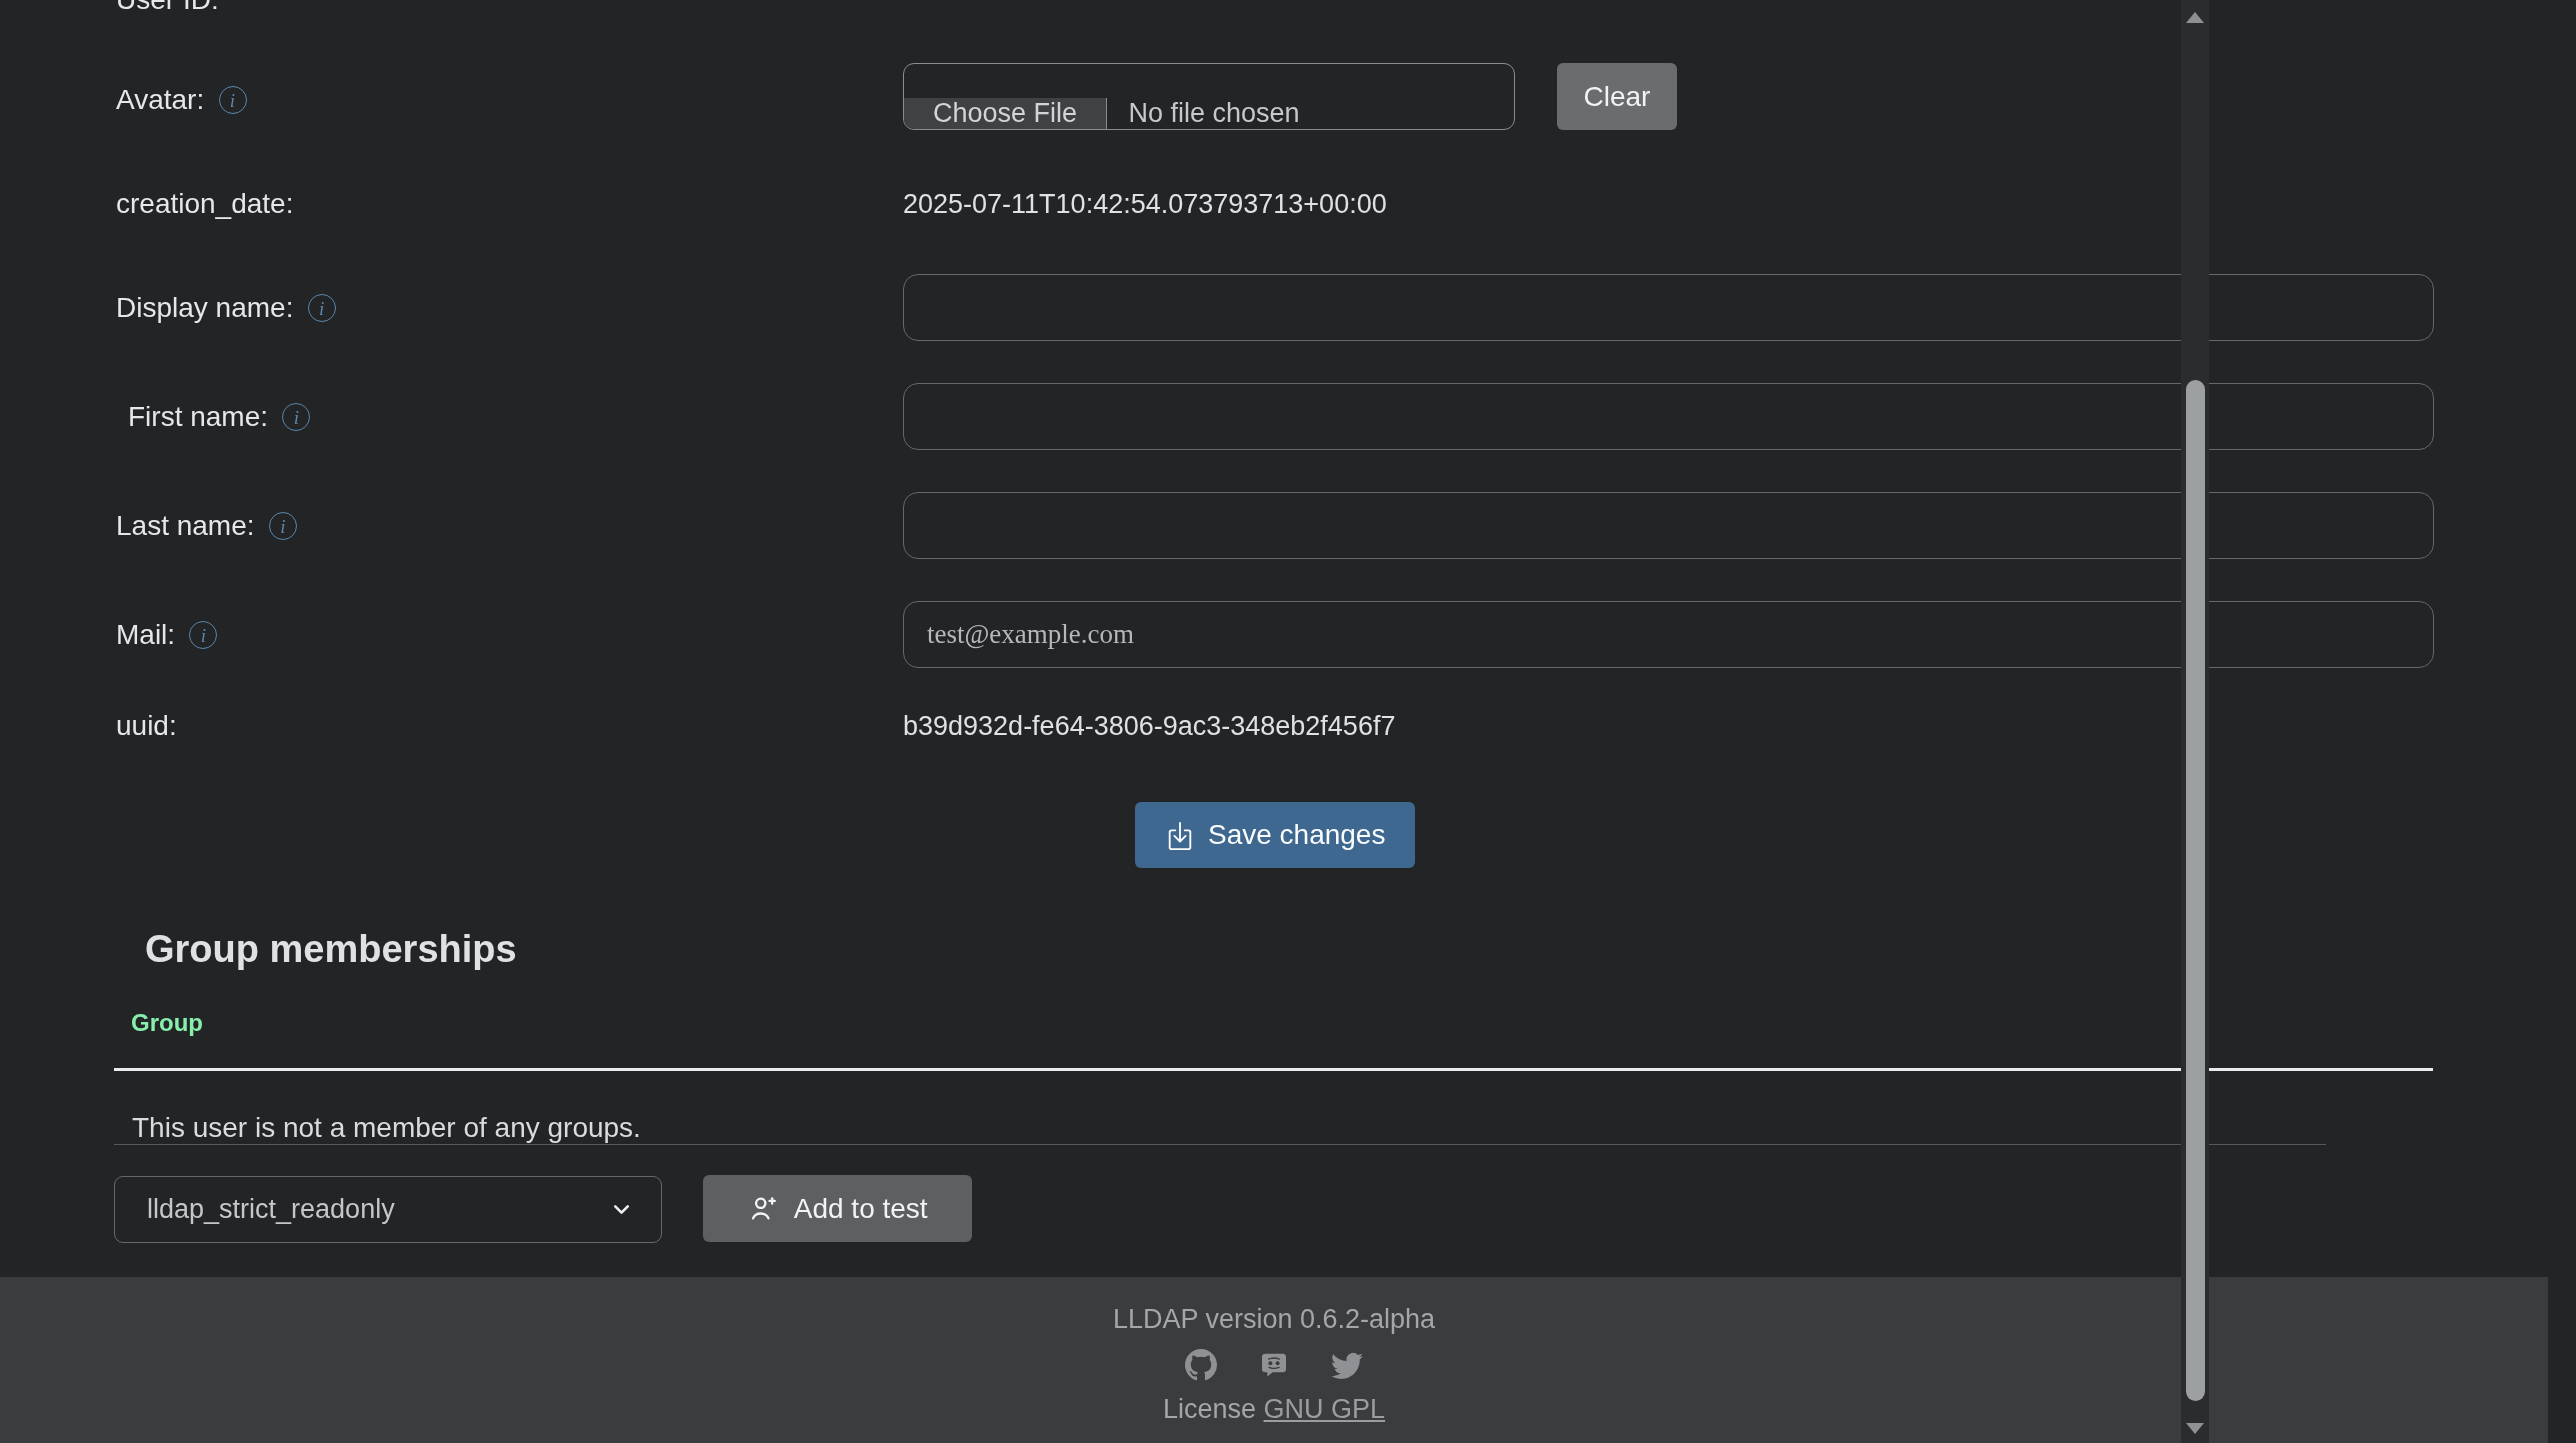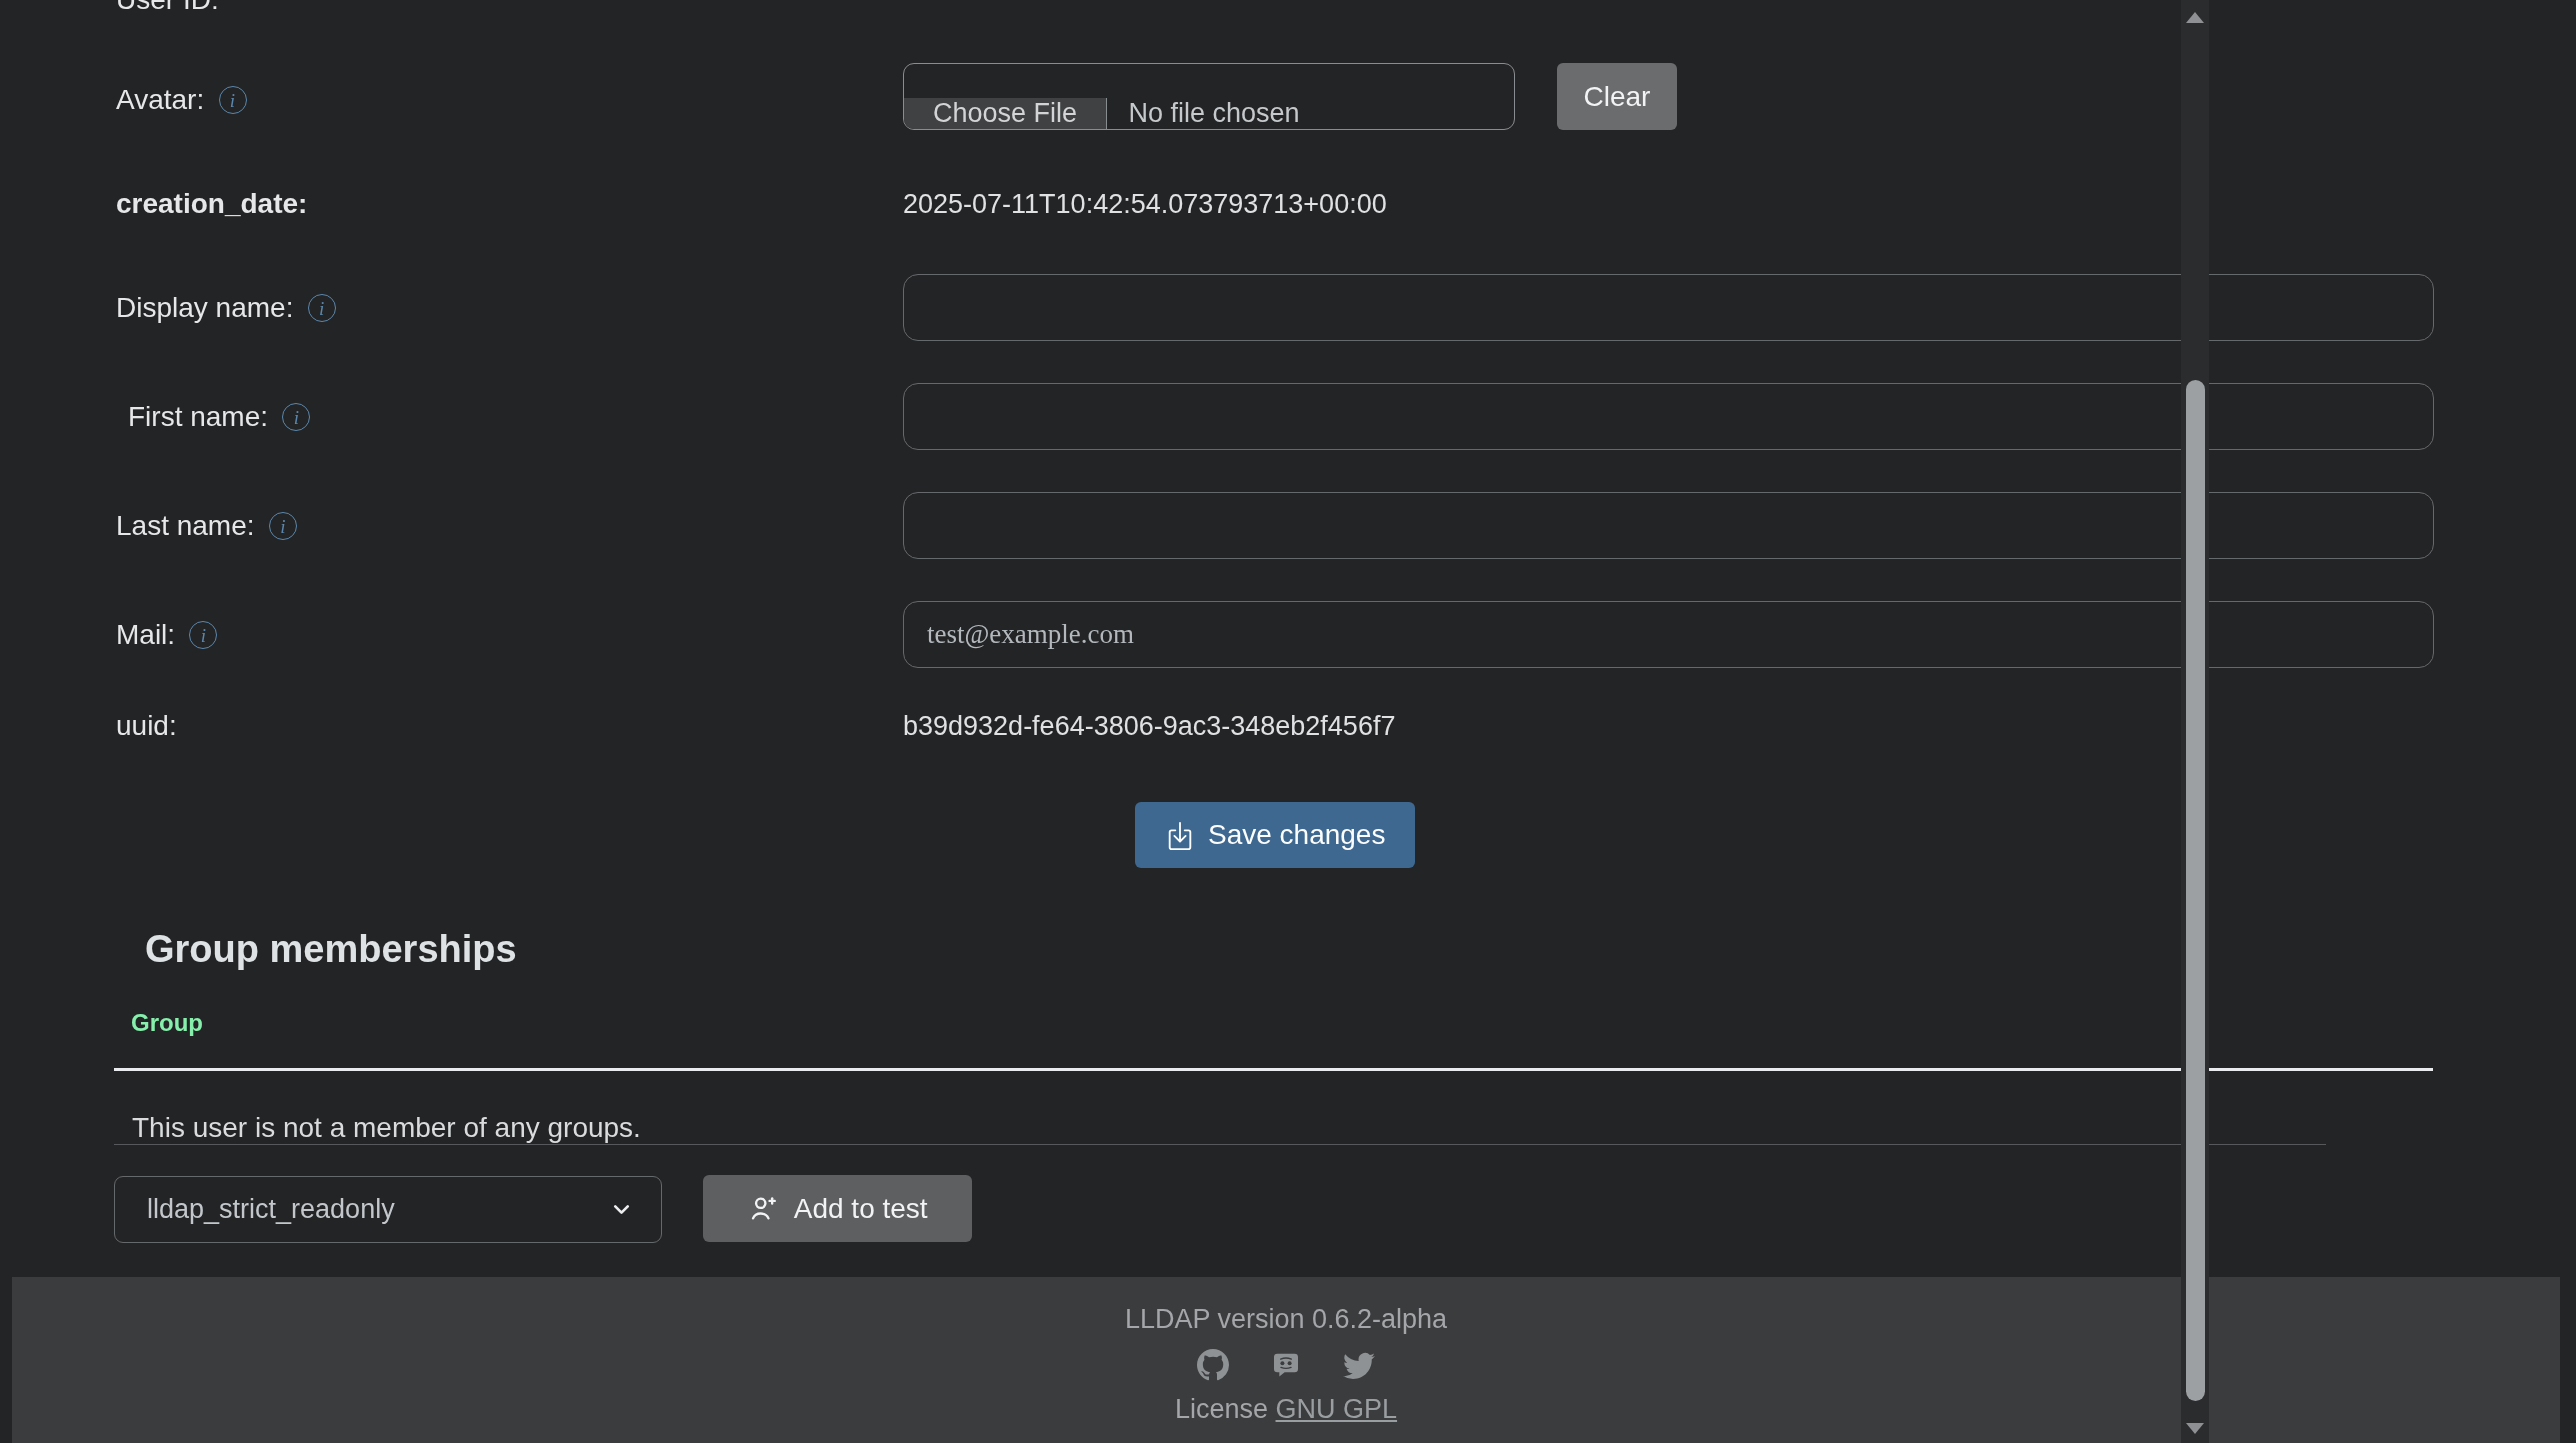--- a/index.html
+++ b/index.html
@@ -50,21 +50,21 @@
   .table-row { position:absolute; left:114px; top:1074px; width:2212px; height:71px;
                border-bottom:1.8px solid #56585b; display:flex; align-items:flex-end;
                padding-left:18px; font-size:28px; color:#d9dbdd; }
 
   .group-select { position:absolute; left:114px; top:1176px; width:548px; height:67px;
                   border:1.8px solid #66696c; border-radius:9px; display:flex; align-items:center;
                   padding:0 27px 0 32px; font-size:27px; color:#c3c7cb; cursor:pointer; }
   .group-select .chev { margin-left:auto; display:flex; align-items:center; }
 
   
-  .footer { position:absolute; left:12px; top:1277px; width:2548px; height:166px; background:#3b3c3e;
+  .footer { position:absolute; left:0; top:1277px; width:2548px; height:166px; background:#3b3c3e;
             display:flex; flex-direction:column; align-items:center; padding-top:27px; }
   .footer-version { font-size:27px; color:#a4a6a9; }
   .footer-icons { margin-top:14.3px; display:flex; align-items:center; gap:41px; }
   .footer-icons a { display:flex; }
   .footer-license { margin-top:12.5px; font-size:27px; color:#a4a6a9; }
   .footer-license a { color:#9b9da0; color:#9b9ea1; text-decoration:underline; }
 
   
   .scrollbar { position:absolute; right:0; top:0; width:28px; height:1444px; background:#2b2c2e; }
   .sb-up { position:absolute; top:11.6px; left:5.4px; width:0; height:0;
@@ -91,21 +91,21 @@
   <div class="row-label" style="top:84px;">
     <span>Avatar:</span>
     <span class="info-icon"></span>
   </div>
   <div class="file-control">
     <span class="file-btn">Choose File</span>
     <span class="file-status">No file chosen</span>
   </div>
   <button class="btn btn-clear">Clear</button>
 
-  <div class="row-label" style="top:188px;font-weight:bold;">
+  <div class="row-label" style="top:188px;">
     <span>creation_date:</span>
   </div>
   <div class="value-text" style="top:189px;">2025-07-11T10:42:54.073793713+00:00</div>
 
   <div class="row-label" style="top:292px;">
     <span>Display name:</span>
     <span class="info-icon"></span>
   </div>
   <input class="text-input" style="top: 274px;" type="text" value="">
 

